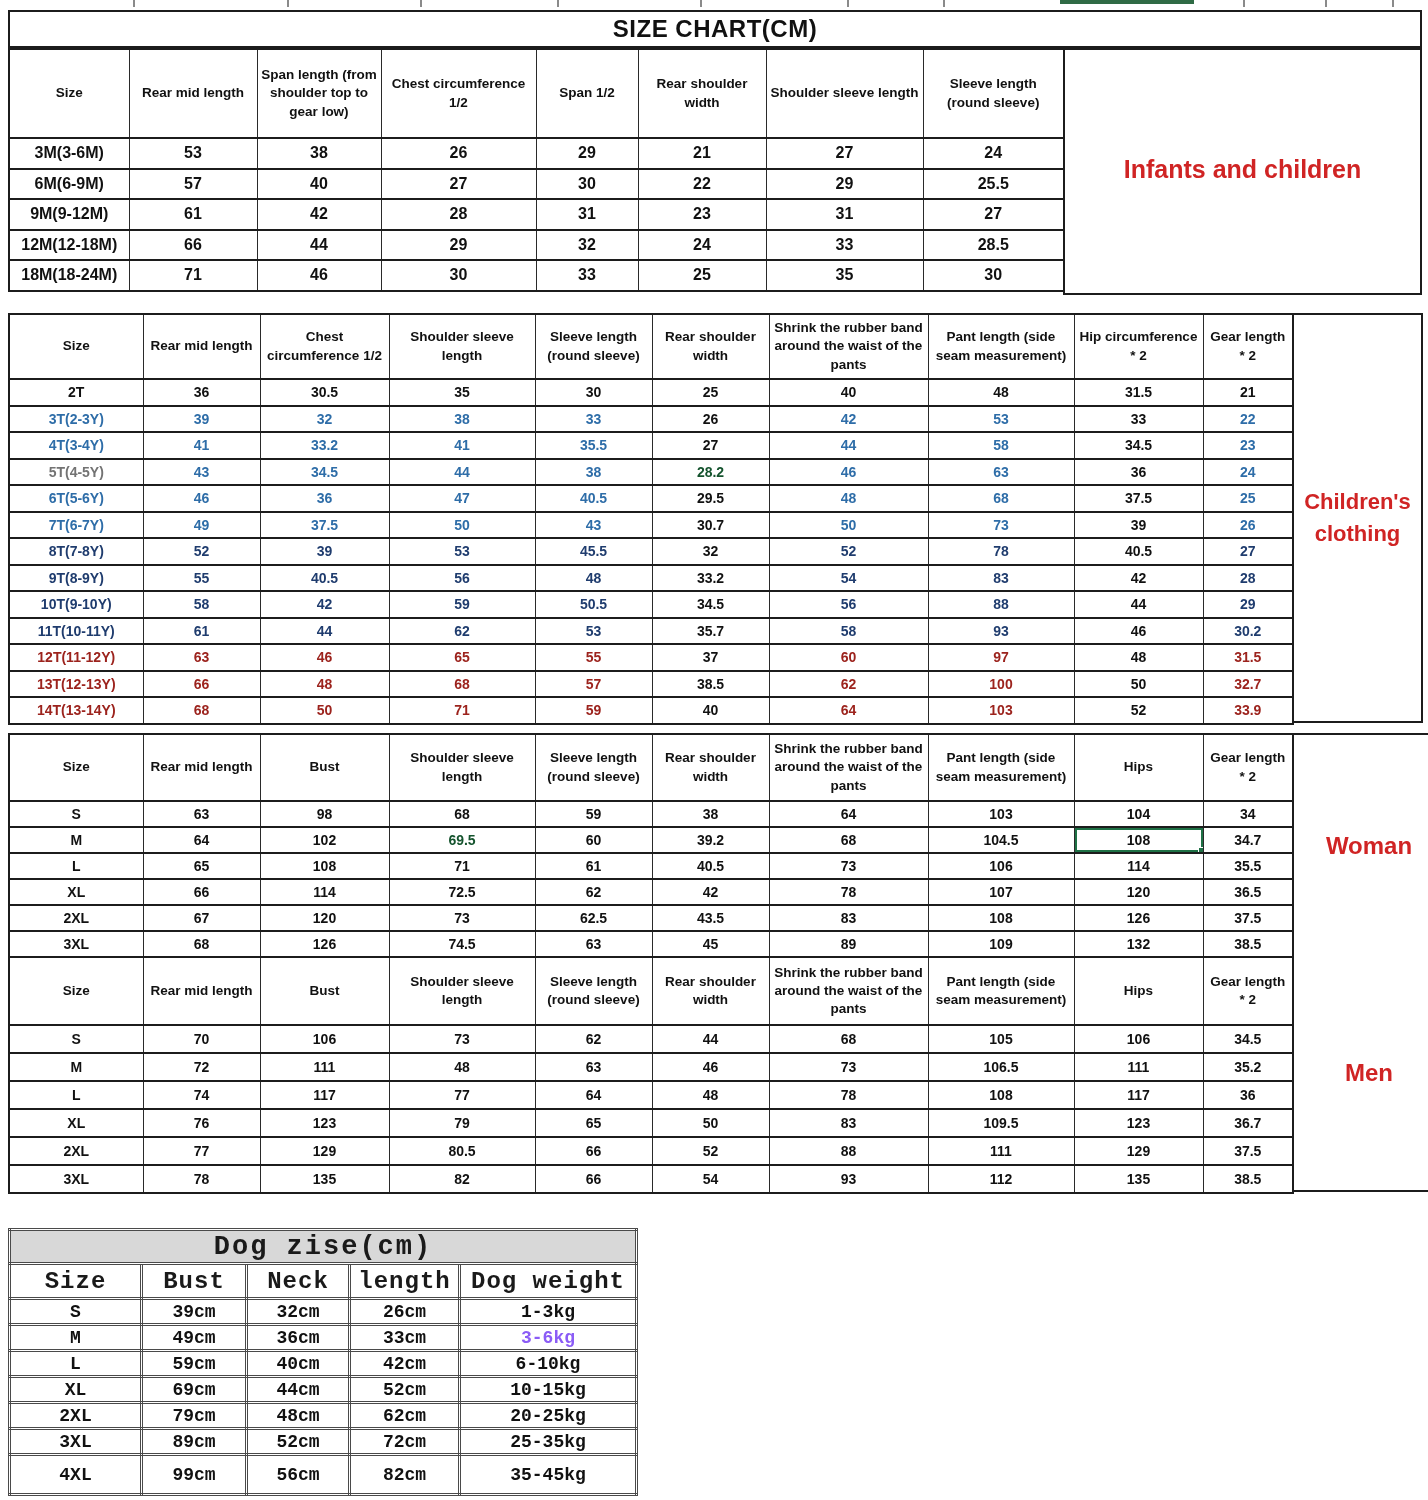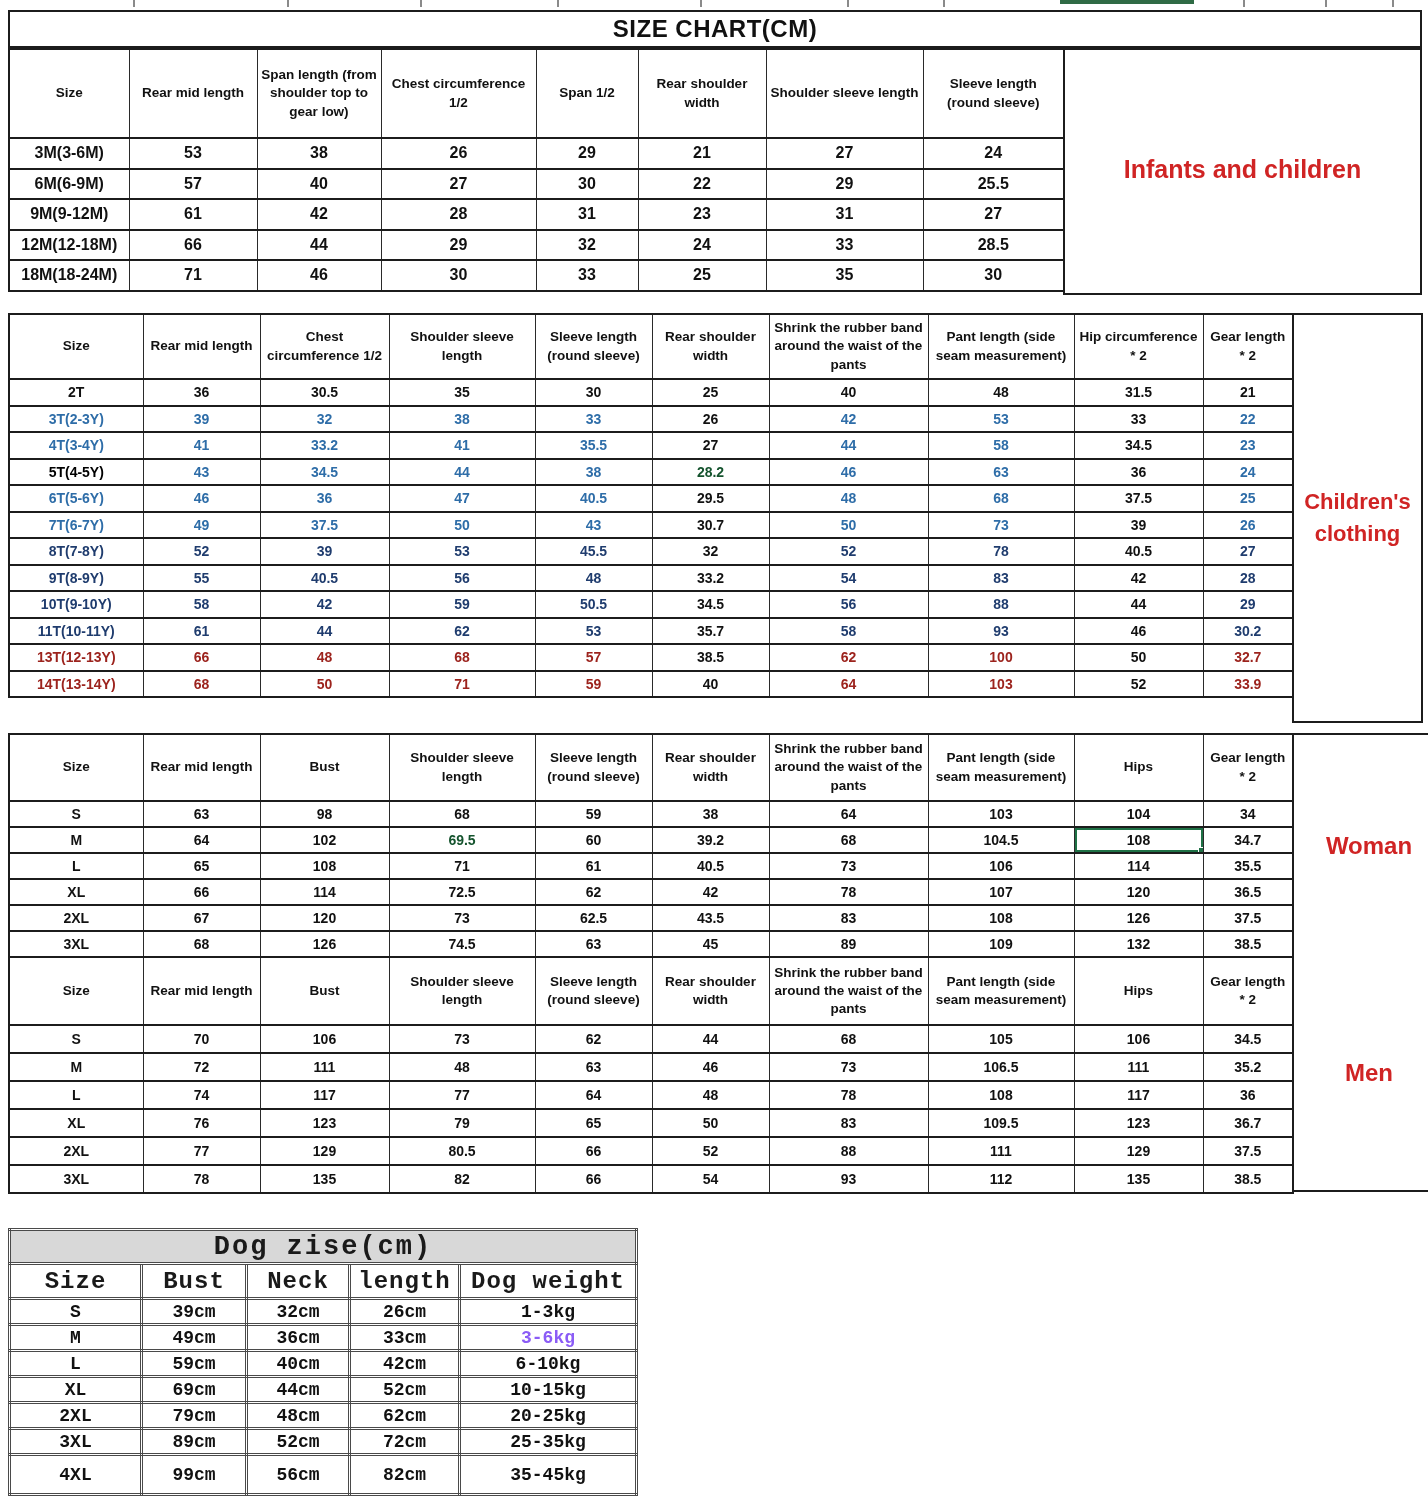--- a/index.html
+++ b/index.html
@@ -240,21 +240,21 @@
           <td style="color: rgb(46, 109, 168);">33.2</td>
           <td style="color: rgb(46, 109, 168);">41</td>
           <td style="color: rgb(46, 109, 168);">35.5</td>
           <td style="color: rgb(17, 17, 17);">27</td>
           <td style="color: rgb(46, 109, 168);">44</td>
           <td style="color: rgb(46, 109, 168);">58</td>
           <td style="color: rgb(17, 17, 17);">34.5</td>
           <td style="color: rgb(46, 109, 168);">23</td>
         </tr>
         <tr>
-          <td style="color: #000000; margin-top: 16px;">5T(4-5Y)</td>
+          <td style="color: #737373; margin-top: 16px;">5T(4-5Y)</td>
           <td style="color: rgb(46, 109, 168);">43</td>
           <td style="color: rgb(46, 109, 168);">34.5</td>
           <td style="color: rgb(46, 109, 168);">44</td>
           <td style="color: rgb(46, 109, 168);">38</td>
           <td style="color: #14532d;">28.2</td>
           <td style="color: rgb(46, 109, 168);">46</td>
           <td style="color: rgb(46, 109, 168);">63</td>
           <td style="color: rgb(17, 17, 17);">36</td>
           <td style="color: rgb(46, 109, 168);">24</td>
         </tr>
@@ -322,20 +322,32 @@
           <td style="color: rgb(31, 60, 110);">11T(10-11Y)</td>
           <td style="color: rgb(31, 60, 110);">61</td>
           <td style="color: rgb(31, 60, 110);">44</td>
           <td style="color: rgb(31, 60, 110);">62</td>
           <td style="color: rgb(31, 60, 110);">53</td>
           <td style="color: rgb(17, 17, 17);">35.7</td>
           <td style="color: rgb(31, 60, 110);">58</td>
           <td style="color: rgb(31, 60, 110);">93</td>
           <td style="color: rgb(17, 17, 17);">46</td>
           <td style="color: rgb(31, 60, 110);">30.2</td>
+        </tr>
+        <tr>
+          <td style="color: rgb(156, 35, 29);">12T(11-12Y)</td>
+          <td style="color: rgb(156, 35, 29);">63</td>
+          <td style="color: rgb(156, 35, 29);">46</td>
+          <td style="color: rgb(156, 35, 29);">65</td>
+          <td style="color: rgb(156, 35, 29);">55</td>
+          <td style="color: rgb(17, 17, 17);">37</td>
+          <td style="color: rgb(156, 35, 29);">60</td>
+          <td style="color: rgb(156, 35, 29);">97</td>
+          <td style="color: rgb(17, 17, 17);">48</td>
+          <td style="color: rgb(156, 35, 29);">31.5</td>
         </tr>
         <tr>
           <td style="color: rgb(156, 35, 29);">13T(12-13Y)</td>
           <td style="color: rgb(156, 35, 29);">66</td>
           <td style="color: rgb(156, 35, 29);">48</td>
           <td style="color: rgb(156, 35, 29);">68</td>
           <td style="color: rgb(156, 35, 29);">57</td>
           <td style="color: rgb(17, 17, 17);">38.5</td>
           <td style="color: rgb(156, 35, 29);">62</td>
           <td style="color: rgb(156, 35, 29);">100</td>

